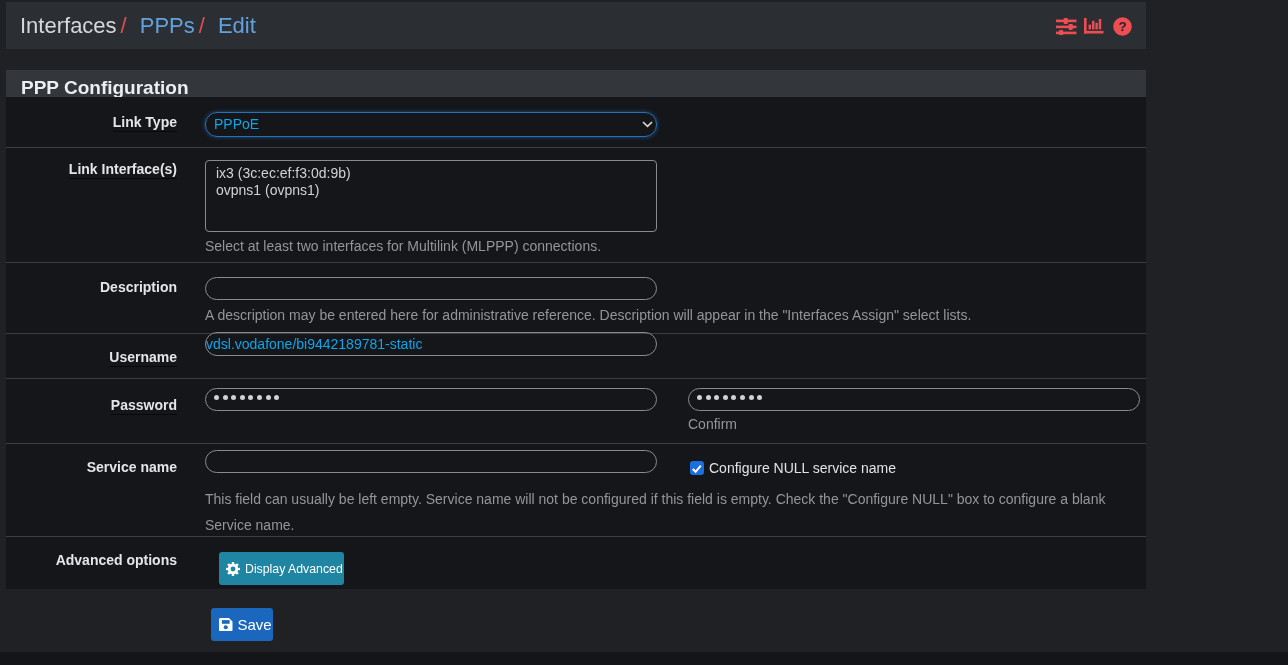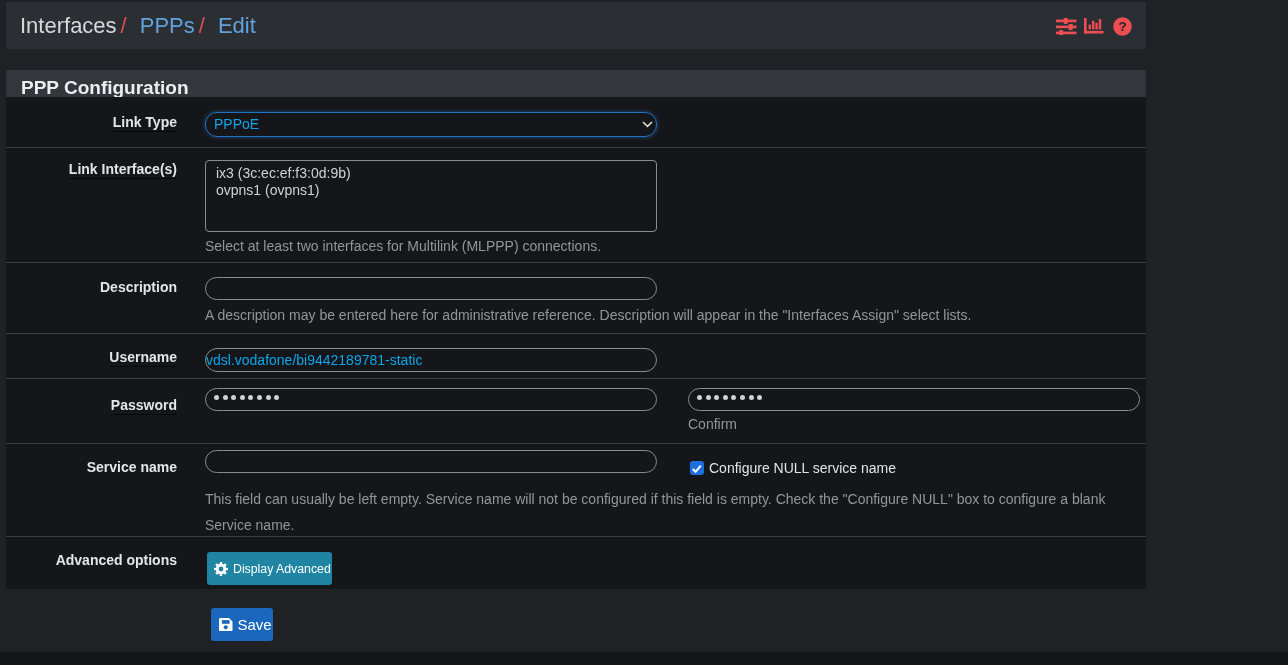--- a/index.html
+++ b/index.html
@@ -78,21 +78,21 @@
     <div class="opt">ovpns1 (ovpns1)</div>
   </div>
 </div>
 <div class="abs help" style="left:205px; top:233px;">Select at least two interfaces for Multilink (MLPPP) connections.</div>
 
 <div class="abs lbl" style="top:279px;"><span>Description</span></div>
 <div class="abs inp" style="left:205px; top:277px; width:452px; height:23px;"></div>
 <div class="abs help" style="left:205px; top:302px;">A description may be entered here for administrative reference. Description will appear in the "Interfaces Assign" select lists.</div>
 
 <div class="abs lbl lblu" style="top:349px;"><span>Username</span></div>
-<div class="abs inp" style="left:205px; top:348px; width:452px; height:24px; line-height:22px; ">vdsl.vodafone/bi9442189781-static</div>
+<div class="abs inp" style="left:205px; top:332px; width:452px; height:24px; line-height:22px; ">vdsl.vodafone/bi9442189781-static</div>
 
 <div class="abs lbl lblu" style="top:397px;"><span>Password</span></div>
 <div class="abs inp" style="left:205px; top:388px; width:452px; height:23px;"></div>
 <div class="abs dots" style="left:214px; top:395px;">
     <i></i>
     <i></i>
     <i></i>
     <i></i>
     <i></i>
     <i></i>
@@ -116,21 +116,21 @@
 <div class="abs inp" style="left:205px; top:450px; width:452px; height:23px;"></div>
 <div class="abs" style="left:690px; top:461px; width:13.5px; height:13.5px; background:#1d6fe0; border-radius:3px;">
   <svg width="13.5" height="13.5" viewBox="0 0 13.5 13.5">
       <path d="M2.8 7 L5.6 9.8 L10.8 3.6" stroke="#fff" stroke-width="2" fill="none"></path>
     </svg>
 </div>
 <div class="abs" style="left:709px; top:460px; font-size:14px; color:#e2e3e5;">Configure NULL service name</div>
 <div class="abs help" style="left:205px; top:486px;">This field can usually be left empty. Service name will not be configured if this field is empty. Check the "Configure NULL" box to configure a blank<br>Service name.</div>
 
 <div class="abs lbl" style="top:552px;"><span>Advanced options</span></div>
-<div class="abs btn" style="left:207px; top:552px; width:125px; height:33px; background:#1f85a2;">
+<div class="abs btn" style="left:219px; top:552px; width:125px; height:33px; background:#1f85a2;">
   <svg style="margin-left:7px;" width="14" height="14" viewBox="0 0 14 14">
       <path fill="#fff" fill-rule="evenodd" d="M13.87 5.63 A7.0 7.0 0 0 1 13.87 8.37 L12.20 8.03 A5.3 5.3 0 0 1 11.41 9.94 L12.82 10.89 A7.0 7.0 0 0 1 10.89 12.82 L9.94 11.41 A5.3 5.3 0 0 1 8.03 12.20 L8.37 13.87 A7.0 7.0 0 0 1 5.63 13.87 L5.97 12.20 A5.3 5.3 0 0 1 4.06 11.41 L3.11 12.82 A7.0 7.0 0 0 1 1.18 10.89 L2.59 9.94 A5.3 5.3 0 0 1 1.80 8.03 L0.13 8.37 A7.0 7.0 0 0 1 0.13 5.63 L1.80 5.97 A5.3 5.3 0 0 1 2.59 4.06 L1.18 3.11 A7.0 7.0 0 0 1 3.11 1.18 L4.06 2.59 A5.3 5.3 0 0 1 5.97 1.80 L5.63 0.13 A7.0 7.0 0 0 1 8.37 0.13 L8.03 1.80 A5.3 5.3 0 0 1 9.94 2.59 L10.89 1.18 A7.0 7.0 0 0 1 12.82 3.11 L11.41 4.06 A5.3 5.3 0 0 1 12.20 5.97 Z M9.40 7.00 A2.4 2.4 0 1 0 4.60 7.00 A2.4 2.4 0 1 0 9.40 7.00 Z"></path>
     </svg>
   <span style="margin-left:5px; font-size:12.3px; white-space:nowrap;">Display Advanced</span>
 </div>
 
 <div class="abs btn" style="left:211px; top:608px; width:62px; height:33px; background:#1a67bd;">
   <svg style="margin-left:8px;" width="13.5" height="13.5" viewBox="0 0 14 14">
     <path fill="#fff" d="M0 1.5C0 0.7 0.7 0 1.5 0h8.8L14 3.7v8.8c0 .8-.7 1.5-1.5 1.5h-11C.7 14 0 13.3 0 12.5z"></path>
     <rect x="3" y="2.2" width="8" height="3.8" fill="#1a67bd"></rect>

